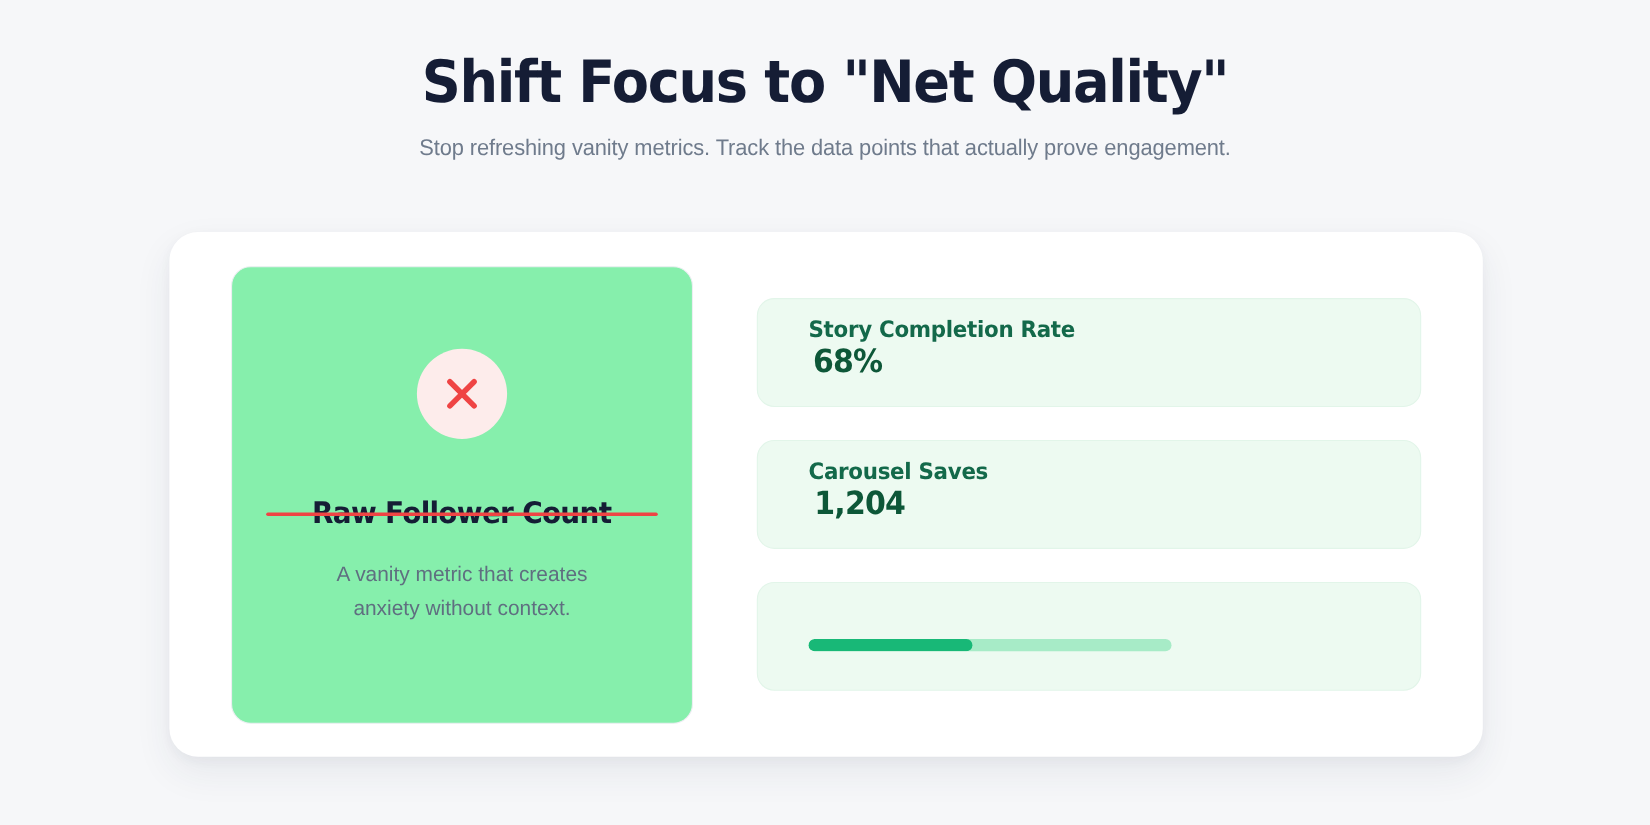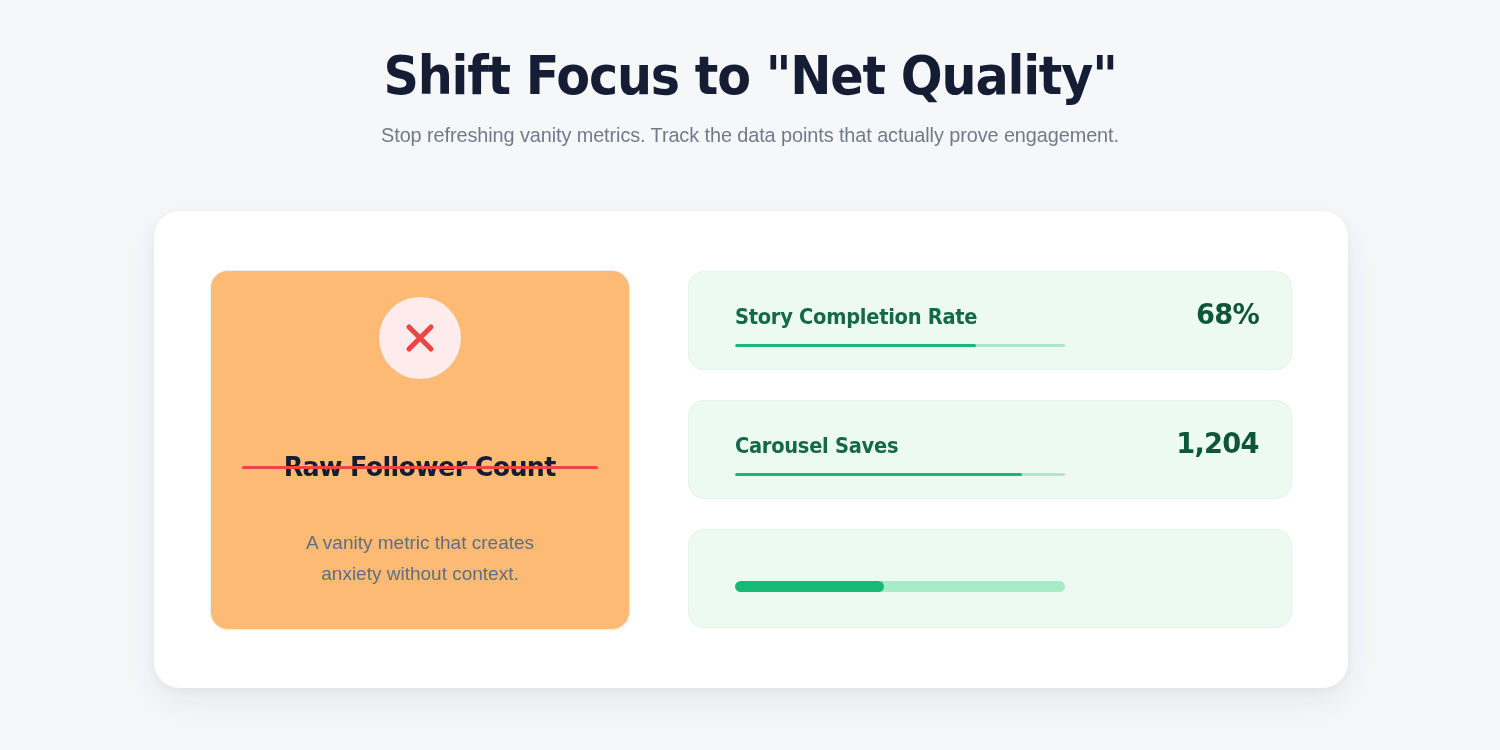--- a/index.html
+++ b/index.html
@@ -58,32 +58,31 @@
     box-sizing: border-box;
     display: flex;
     align-items: center;
     padding: 0 56px;
     gap: 58px;
   }
 
   
   .vanity-card {
     width: 420px;
-    height: 360px;
+    height: 416px;
     flex: 0 0 420px;
-    background: #fdba74;
+    background: #86efac;
     border: 1px solid #eceef2;
     border-radius: 18px;
     box-sizing: border-box;
     display: flex;
     flex-direction: column;
     align-items: center;
     justify-content: center;
     padding: 0 28px;
-    gap: 20px;
   }
   .x-badge {
     width: 82px;
     height: 82px;
     border-radius: 50%;
     background: #fdeceb;
     display: flex;
     align-items: center;
     justify-content: center;
     margin-top: -12px;
@@ -141,20 +140,21 @@
     box-sizing: border-box;
     height: 99px;
     display: flex;
     flex-direction: column;
     justify-content: center;
   }
   .metric-top {
     display: flex;
     align-items: baseline;
     justify-content: space-between;
+    flex-direction: column;
   }
   .metric-label {
     font-family: "DejaVu Sans", sans-serif;
     font-size: 20.5px;
     font-weight: 700;
     color: #13694a;
     letter-spacing: -0.3px;
     transform: scaleX(0.95);
     transform-origin: left center;
   }

